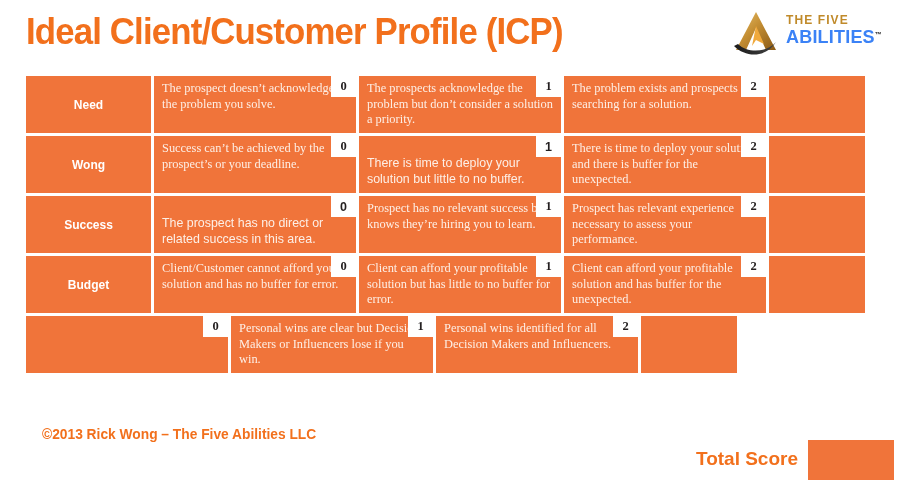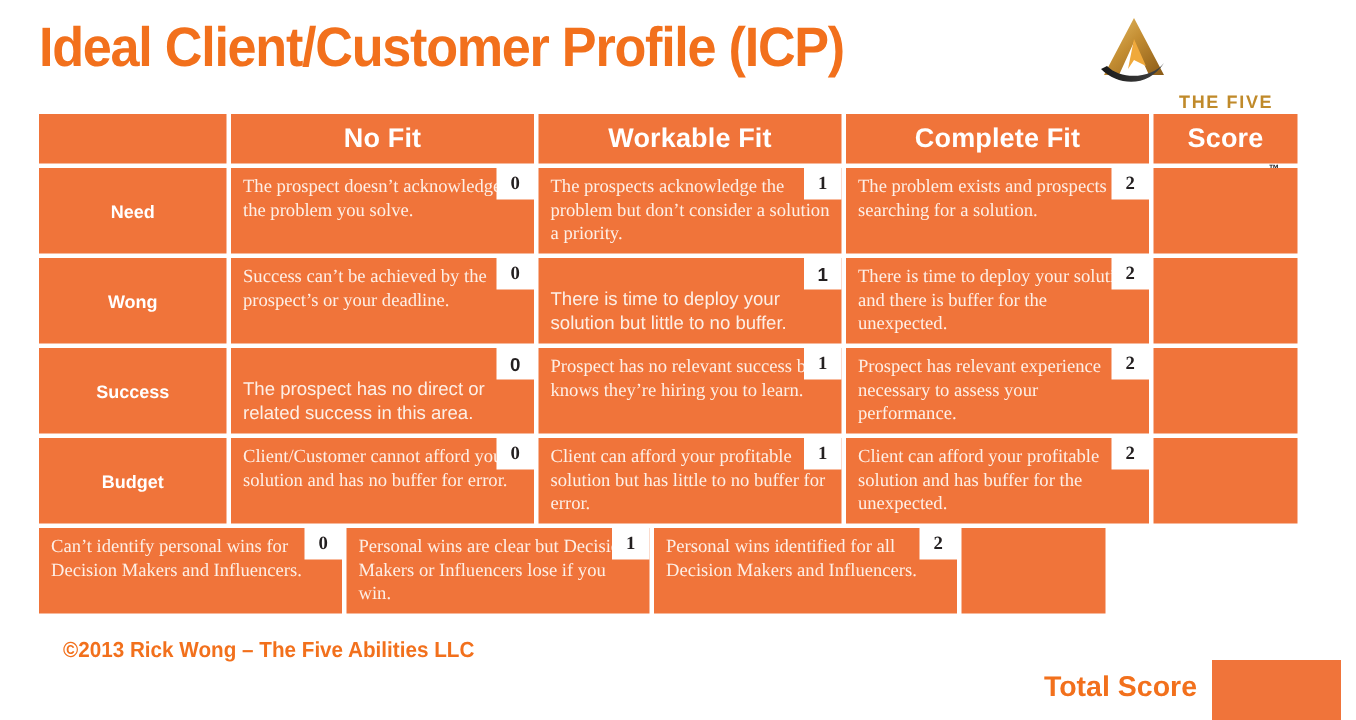--- a/index.html
+++ b/index.html
@@ -55,31 +55,29 @@
     left: 58px;
     top: 5px;
     width: 100px;
   }
   .logo-line1 {
     font-size: 12px;
     font-weight: bold;
     color: #C08A2A;
     letter-spacing: 1.1px;
     line-height: 15px;
-    margin-top: 48px;
   }
   .logo-line2 {
-    font-size: 12px;
-    font-weight: bold;
-    color: #14532d;
+    font-size: 18px;
+    font-weight: bold;
+    color: #3b82f6;
     letter-spacing: 0.2px;
     line-height: 19px;
     position: relative;
     display: inline-block;
-    margin-top: 32px;
   }
   .logo-tm {
     font-size: 7px;
     vertical-align: super;
     font-weight: bold;
     color: #1a1a1a;
   }
 
   
   .grid {
@@ -222,37 +220,20 @@
       <div class="logo-line1">THE FIVE</div>
       <div>
         <span class="logo-line2">ABILITIES</span><span class="logo-tm">™</span>
       </div>
     </div>
   </div>
 </div>
 
 <div class="grid">
 
-  <div class="row hdr-row">
-    <div class="cell c-label">
-      <span class="hdr-text"></span>
-    </div>
-    <div class="cell c-fit">
-      <span class="hdr-text">No Fit</span>
-    </div>
-    <div class="cell c-fit">
-      <span class="hdr-text">Workable Fit</span>
-    </div>
-    <div class="cell c-fit">
-      <span class="hdr-text">Complete Fit</span>
-    </div>
-    <div class="cell c-score">
-      <span class="hdr-text">Score</span>
-    </div>
-  </div>
 
   <div id="body-rows">
       <div class="row body-row">
         <div class="cell c-label rowlabel">Need</div>
         <div class="cell c-fit fit-cell align-top">
           <div class="fit-text">The prospect doesn’t acknowledge the problem you solve.</div>
           <div class="badge">0</div>
         </div>
         <div class="cell c-fit fit-cell align-top">
           <div class="fit-text">The prospects acknowledge the problem but don’t consider a solution a priority.</div>
@@ -307,21 +288,20 @@
           <div class="badge">1</div>
         </div>
         <div class="cell c-fit fit-cell align-top">
           <div class="fit-text">Client can afford your profitable solution and has buffer for the unexpected.</div>
           <div class="badge">2</div>
         </div>
         <div class="cell c-score score-cell"></div>
       </div>
       <div class="row body-row">
         <div class="cell c-fit fit-cell align-top">
-          <div class="fit-text">Can’t identify personal wins for Decision Makers and Influencers.</div>
           <div class="badge">0</div>
         </div>
         <div class="cell c-fit fit-cell align-top">
           <div class="fit-text">Personal wins are clear but Decision Makers or Influencers lose if you win.</div>
           <div class="badge">1</div>
         </div>
         <div class="cell c-fit fit-cell align-top">
           <div class="fit-text">Personal wins identified for all Decision Makers and Influencers.</div>
           <div class="badge">2</div>
         </div>

